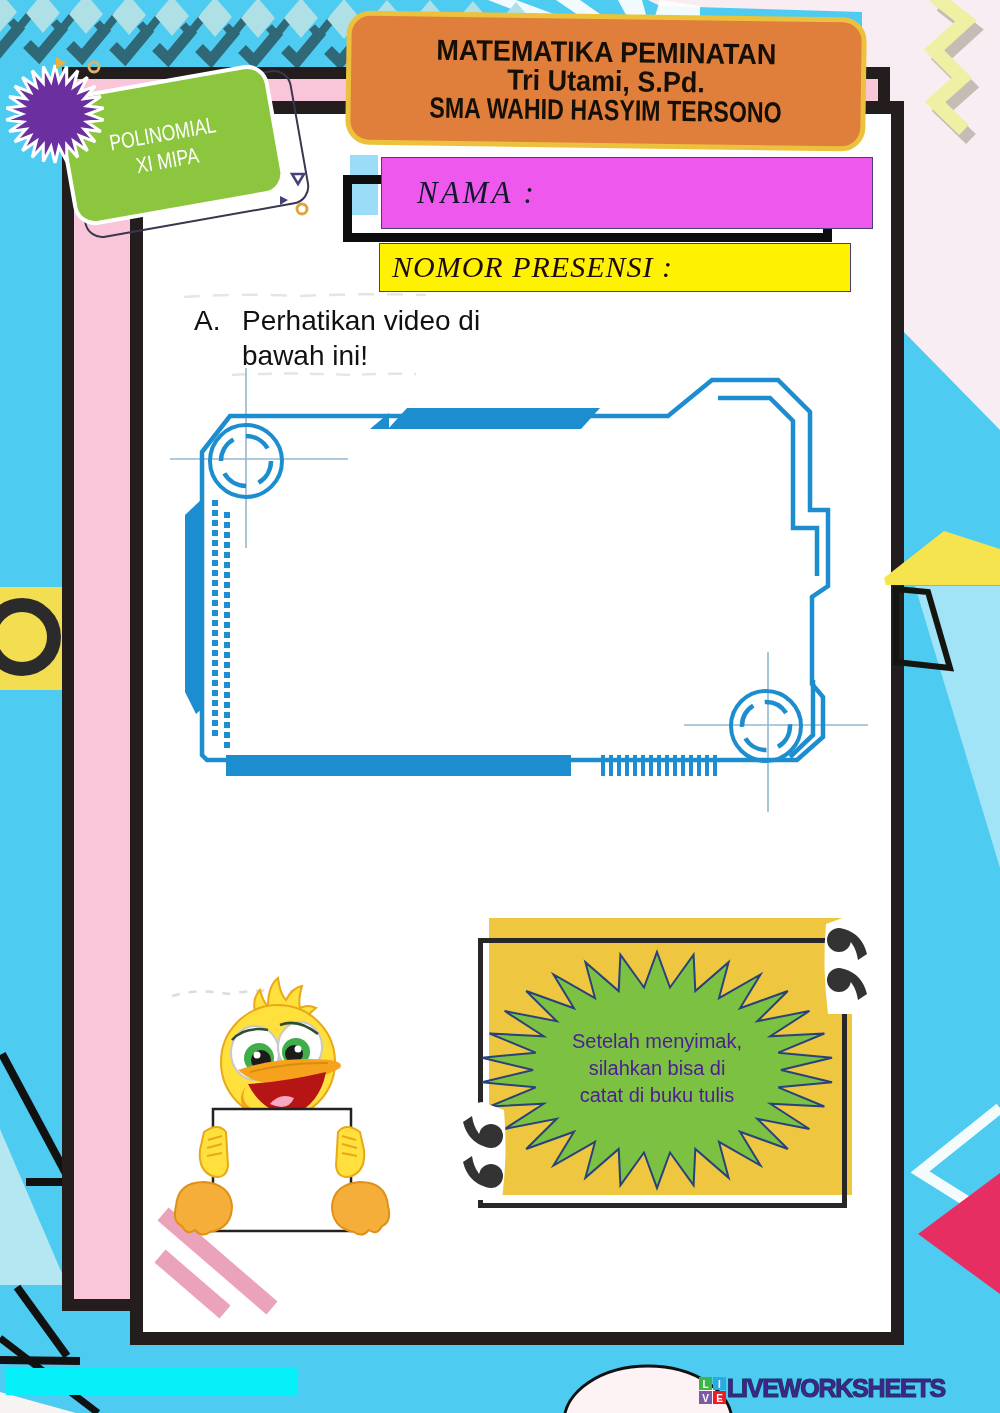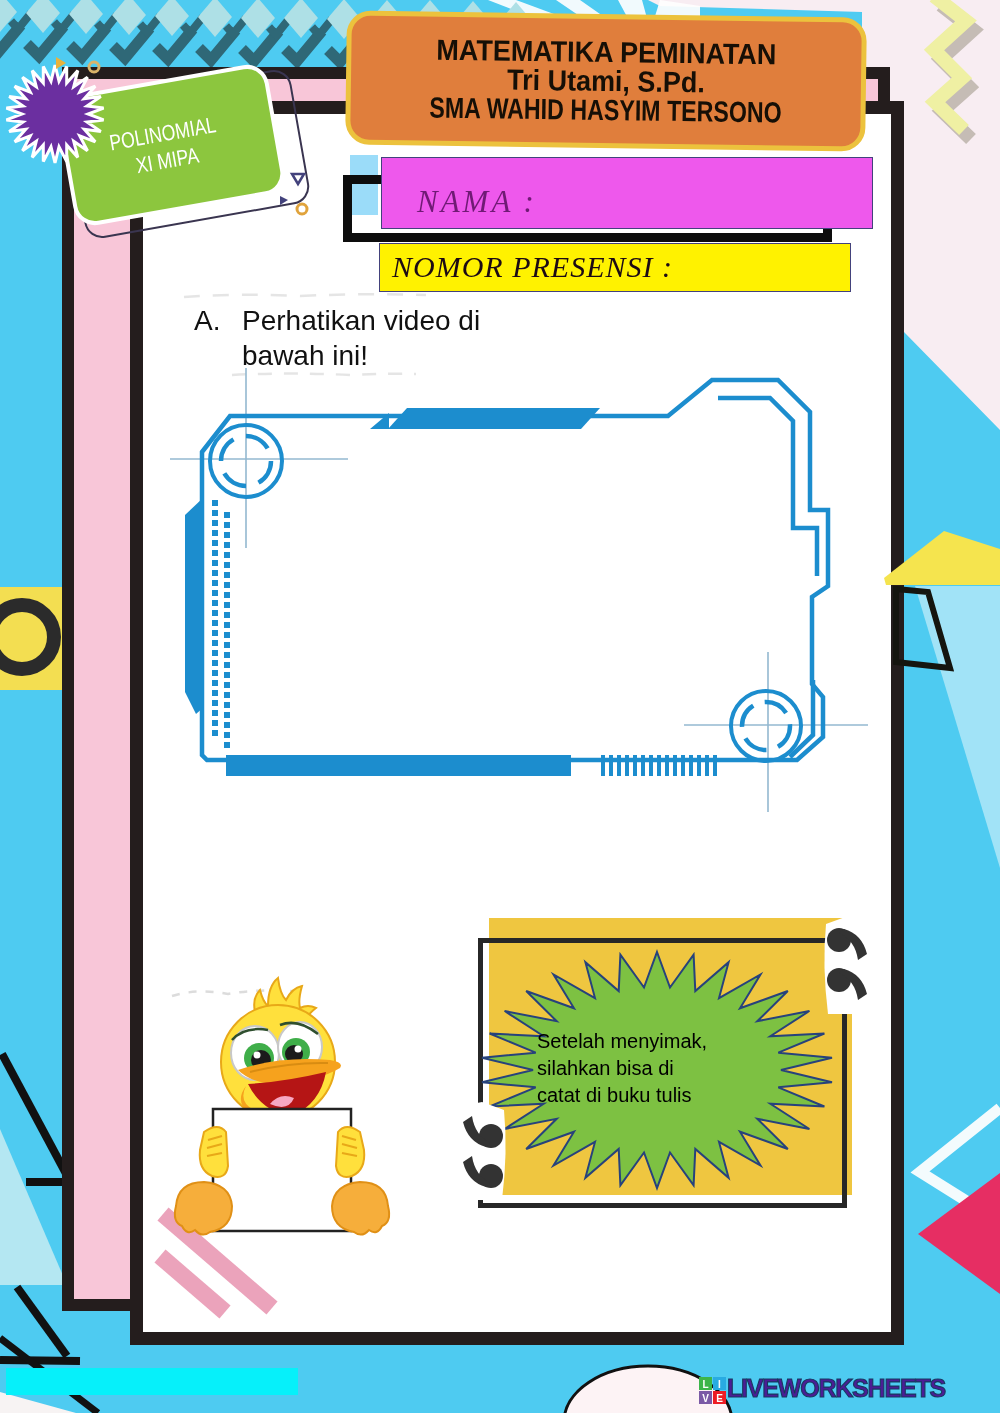--- a/index.html
+++ b/index.html
@@ -131,21 +131,21 @@
   <polygon points="8,28 16,32 8,37" fill="#43427c"></polygon>
   <circle cx="30" cy="41" r="5" fill="none" stroke="#e0a33c" stroke-width="3"></circle>
 </svg>
 
 <div class="abs" style="left:350px;top:155px;width:28px;height:60px;background:#9bdcf9;"></div>
 
 <div class="abs" style="left:343px;top:175px;width:489px;height:67px;border:9px solid #0d0d0d;box-sizing:border-box;"></div>
 
 <div class="abs" style="left:381px;top:157px;width:492px;height:72px;background:#ee58ec;border:1px solid #43427c;box-sizing:border-box;"></div>
 
-<div class="abs" style="left:417px;top:184px;font-family:'Liberation Serif',serif;font-style:italic;font-size:31px;letter-spacing:3px;color:#701a75;">NAMA :</div>
+<div class="abs" style="left:417px;top:175px;font-family:'Liberation Serif',serif;font-style:italic;font-size:31px;letter-spacing:3px;color:#0f172a;">NAMA :</div>
 
 <div class="abs" style="left:379px;top:243px;width:472px;height:49px;background:#fff200;border:1px solid #43427c;box-sizing:border-box;"></div>
 
 <div class="abs" style="left:392px;top:250px;font-family:'Liberation Serif',serif;font-style:italic;font-size:30px;letter-spacing:1px;color:#1c0a14;">NOMOR PRESENSI :</div>
 
 <svg class="abs" style="left:170px;top:360px" width="740" height="470" viewBox="170 360 740 470">
 
   <g stroke="#93b8d0" stroke-width="1.6" fill="none">
     <line x1="170" y1="459" x2="348" y2="459"></line>
     <line x1="246" y1="368" x2="246" y2="548"></line>
@@ -194,21 +194,21 @@
 </svg>
 
 <div class="abs" style="left:489px;top:918px;width:363px;height:277px;background:#efc640;"></div>
 
 <div class="abs" style="left:478px;top:938px;width:369px;height:270px;border:5px solid #272727;box-sizing:border-box;"></div>
 
 <svg class="abs" style="left:470px;top:945px" width="380" height="252" viewBox="470 945 380 252">
   <polygon points="657.0,952.0 670.0,987.5 693.6,954.6 695.3,991.1 728.6,962.2 719.0,998.1 760.5,974.5 740.0,1008.3 787.8,991.0 757.3,1021.2 809.4,1011.0 770.3,1036.2 824.4,1033.5 778.3,1052.7 832.0,1057.7 781.0,1070.0 832.0,1082.3 778.3,1087.3 824.4,1106.5 770.3,1103.8 809.4,1129.0 757.3,1118.8 787.8,1149.0 740.0,1131.7 760.5,1165.5 719.0,1141.9 728.6,1177.8 695.3,1148.9 693.6,1185.4 670.0,1152.5 657.0,1188.0 644.0,1152.5 620.4,1185.4 618.7,1148.9 585.4,1177.8 595.0,1141.9 553.5,1165.5 574.0,1131.7 526.2,1149.0 556.7,1118.8 504.6,1129.0 543.7,1103.8 489.6,1106.5 535.7,1087.3 482.0,1082.3 533.0,1070.0 482.0,1057.7 535.7,1052.7 489.6,1033.5 543.7,1036.2 504.6,1011.0 556.7,1021.2 526.2,991.0 574.0,1008.3 553.5,974.5 595.0,998.1 585.4,962.2 618.7,991.1 620.4,954.6 644.0,987.5" fill="#7dc142" stroke="#27427c" stroke-width="2"></polygon>
 </svg>
 
-<div class="abs" style="left:537px;top:1028px;width:240px;font-size:20px;line-height:27px;color:#000000;">Setelah menyimak,<br>silahkan bisa di<br>catat di buku tulis</div>
+<div class="abs" style="left:537px;top:1028px;width:240px;text-align:center;font-size:20px;line-height:27px;color:#4c1d95;">Setelah menyimak,<br>silahkan bisa di<br>catat di buku tulis</div>
 
 <svg class="abs" style="left:822px;top:916px" width="64" height="100" viewBox="0 0 64 100">
   <path d="M 26,0 Q 58,4 60,46 Q 60,86 30,98 L 6,98 Q 0,50 4,8 Z" fill="#ffffff"></path>
   <g fill="#333333">
     <circle cx="17" cy="24" r="12"></circle>
     <path d="M 22,13 Q 40,18 45,38 L 36,44 Q 33,24 17,17 Z"></path>
     <circle cx="17" cy="64" r="12"></circle>
     <path d="M 22,53 Q 40,58 45,78 L 36,84 Q 33,64 17,57 Z"></path>
   </g>
 </svg>

